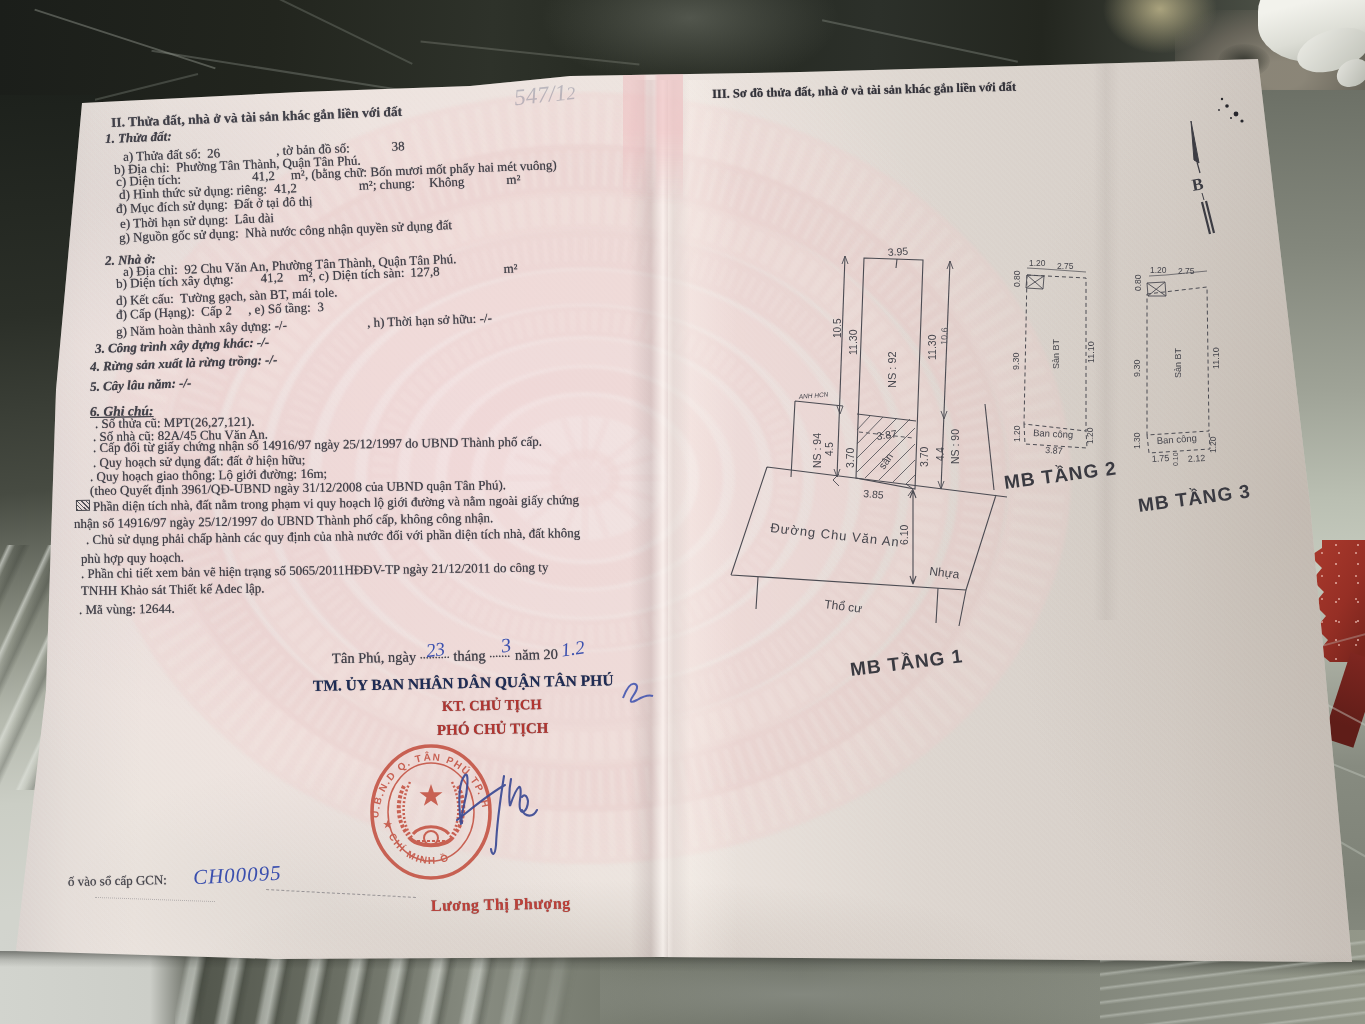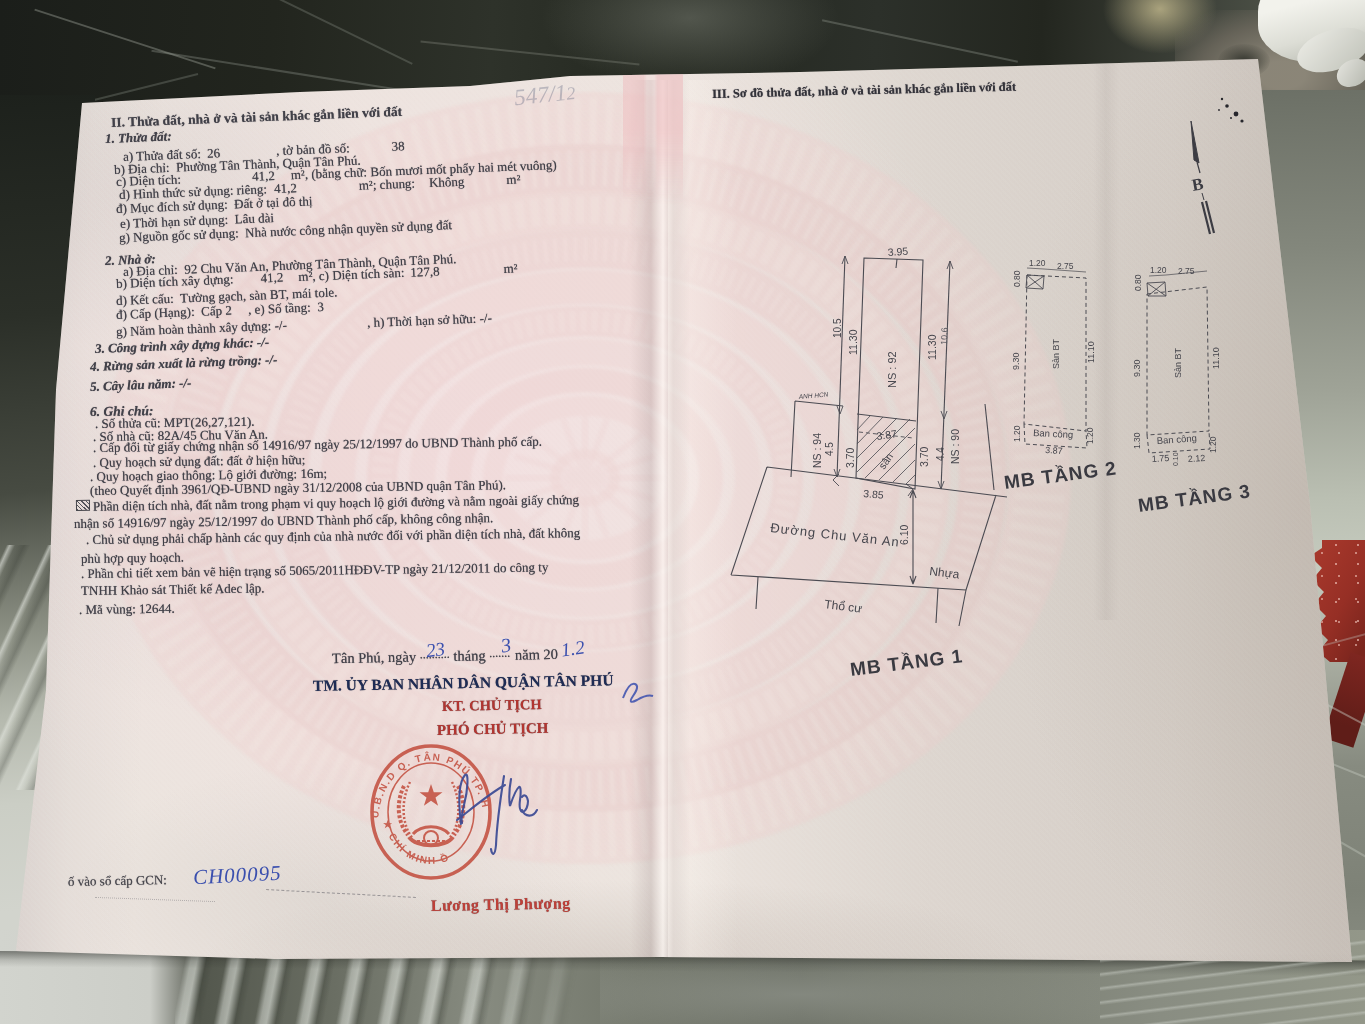--- a/index.html
+++ b/index.html
@@ -157,21 +157,21 @@
       <div class="abs ln" style="left:116px;top:277px;">b) Diện tích xây dựng: <span style="margin-left:24px;">41,2</span><span style="margin-left:15px;">m², c) Diện tích sàn:</span><span style="margin-left:6px;">127,8</span><span style="margin-left:64px;">m²</span></div>
       <div class="abs ln" style="left:116px;top:294px;">d) Kết cấu: &nbsp;Tường gạch, sàn BT, mái tole.</div>
       <div class="abs ln" style="left:116px;top:308px;">đ) Cấp (Hạng): &nbsp;Cấp 2 &nbsp;&nbsp;&nbsp;&nbsp;, e) Số tầng: &nbsp;3</div>
       <div class="abs ln" style="left:367px;top:316px;">, h) Thời hạn sở hữu: -/-</div>
       <div class="abs ln" style="left:116px;top:325px;">g) Năm hoàn thành xây dựng: -/-</div>
 
       <div class="abs ln bi" style="left:95px;top:342px;font-size:13px;">3. Công trình xây dựng khác: -/-</div>
       <div class="abs ln bi" style="left:90px;top:360px;font-size:13px;">4. Rừng sản xuất là rừng trồng: -/-</div>
       <div class="abs ln bi" style="left:90px;top:380px;font-size:13px;">5. Cây lâu năm: -/-</div>
 
-      <div class="abs ln ln2 bi" style="left:90px;top:405px;font-size:13.5px;">6. Ghi chú:</div>
+      <div class="abs ln ln2 bi" style="left:90px;top:405px;font-size:13.5px;text-decoration:underline;">6. Ghi chú:</div>
       <div class="abs ln ln2" style="left:95px;top:417px;">. Số thửa cũ: MPT(26,27,121).</div>
       <div class="abs ln ln2" style="left:93px;top:430px;">. Số nhà cũ: 82A/45 Chu Văn An.</div>
       <div class="abs ln ln2" style="left:93px;top:441px;">. Cấp đổi từ giấy chứng nhận số 14916/97 ngày 25/12/1997 do UBND Thành phố cấp.</div>
       <div class="abs ln ln2" style="left:93px;top:456px;">. Quy hoạch sử dụng đất: đất ở hiện hữu;</div>
       <div class="abs ln ln2" style="left:90px;top:470px;">. Quy hoạch giao thông: Lộ giới đường: 16m;</div>
       <div class="abs ln ln2" style="left:90px;top:484px;">(theo Quyết định 3961/QĐ-UBND ngày 31/12/2008 của UBND quận Tân Phú).</div>
       <div class="abs ln ln2" style="left:76px;top:500px;"><span style="display:inline-block;width:12px;height:9px;border:1px solid #44444a;background:repeating-linear-gradient(45deg,#55555c 0 1px,transparent 1px 3px);margin-right:3px;"></span>Phần diện tích nhà, đất nằm trong phạm vi quy hoạch lộ giới đường và nằm ngoài giấy chứng</div>
       <div class="abs ln ln2" style="left:74px;top:517px;">nhận số 14916/97 ngày 25/12/1997 do UBND Thành phố cấp, không công nhận.</div>
       <div class="abs ln ln2" style="left:86px;top:533px;">. Chủ sử dụng phải chấp hành các quy định của nhà nước đối với phần diện tích nhà, đất không</div>
       <div class="abs ln ln2" style="left:81px;top:552px;">phù hợp quy hoạch.</div>

